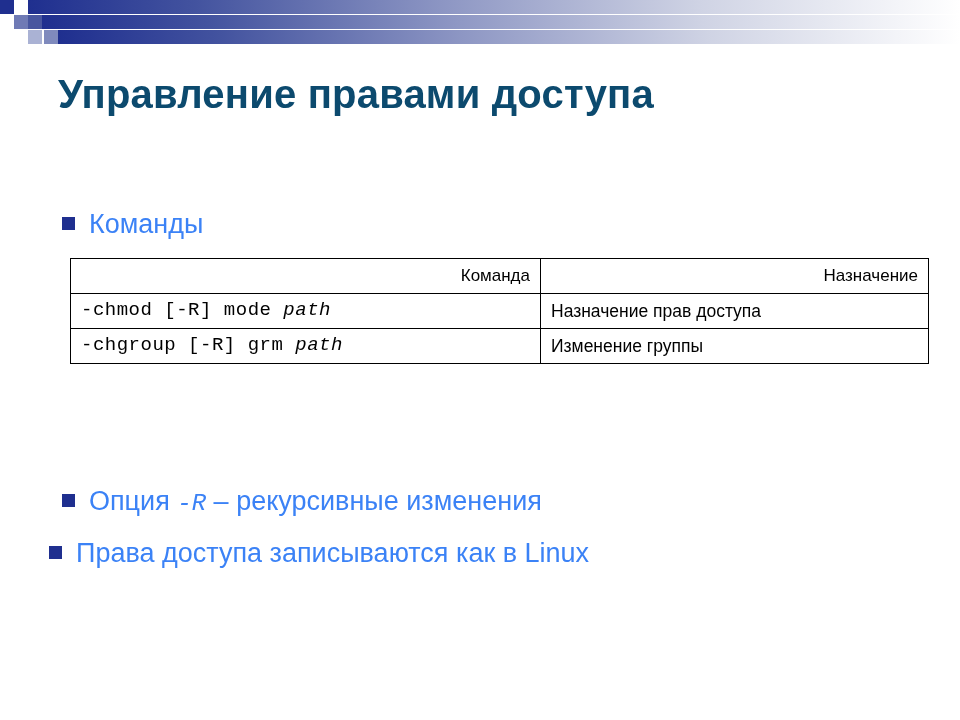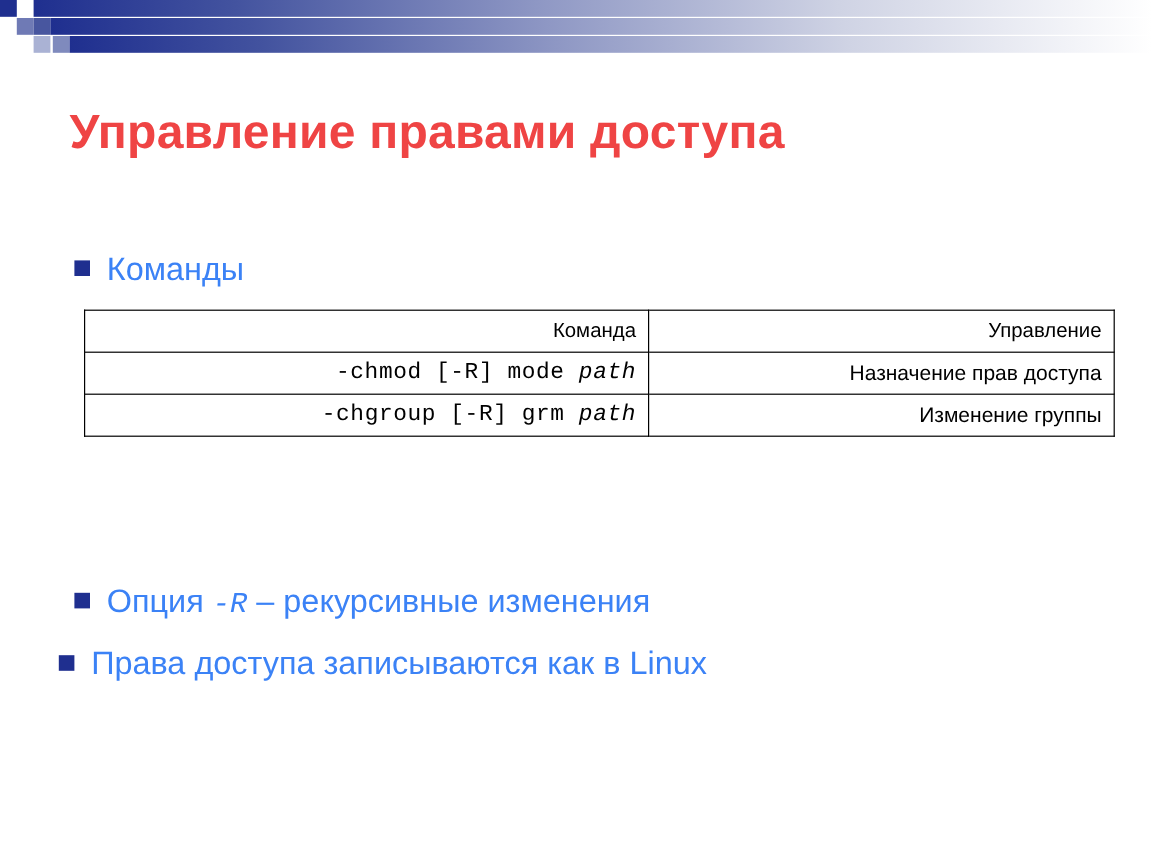--- a/index.html
+++ b/index.html
@@ -48,24 +48,24 @@
     position: absolute;
     top: 0;
     width: 14px;
     height: 14px;
   }
 
   
   .slide-title {
     position: absolute;
     left: 58px;
-    top: 88px;
+    top: 72px;
     font-size: 40px;
     font-weight: bold;
-    color: #ef4444;
+    color: #0c4a6e;
     letter-spacing: 0.2px;
     white-space: nowrap;
   }
 
   
   .bullet-row {
     position: absolute;
     display: flex;
     align-items: flex-start;
   }
@@ -101,21 +101,21 @@
     width: 858px;
     border-collapse: collapse;
     table-layout: fixed;
     background: #ffffff;
   }
   .cmd-table th,
   .cmd-table td {
     border: 1px solid #000000;
     padding: 5px 10px;
     vertical-align: top;
-    text-align: right;
+    text-align: left;
   }
   .cmd-table th {
     text-align: right;
     font-size: 17px;
     font-weight: normal;
     padding: 7px 10px;
   }
   .cmd-table col.c1 { width: 470px; }
   .cmd-table col.c2 { width: 388px; }
 
@@ -162,21 +162,21 @@
 </div>
 
 <table class="cmd-table">
   <colgroup>
       <col class="c1">
       <col class="c2">
     </colgroup>
   <thead>
     <tr>
       <th>Команда</th>
-      <th>Управление</th>
+      <th>Назначение</th>
     </tr>
   </thead>
   <tbody>
     <tr>
       <td class="cell-cmd"><span>-chmod [-R] mode </span><span class="ital">path</span></td>
       <td class="cell-desc">Назначение прав доступа</td>
     </tr>
     <tr>
       <td class="cell-cmd"><span>-chgroup [-R] grm </span><span class="ital">path</span></td>
       <td class="cell-desc">Изменение группы</td>

